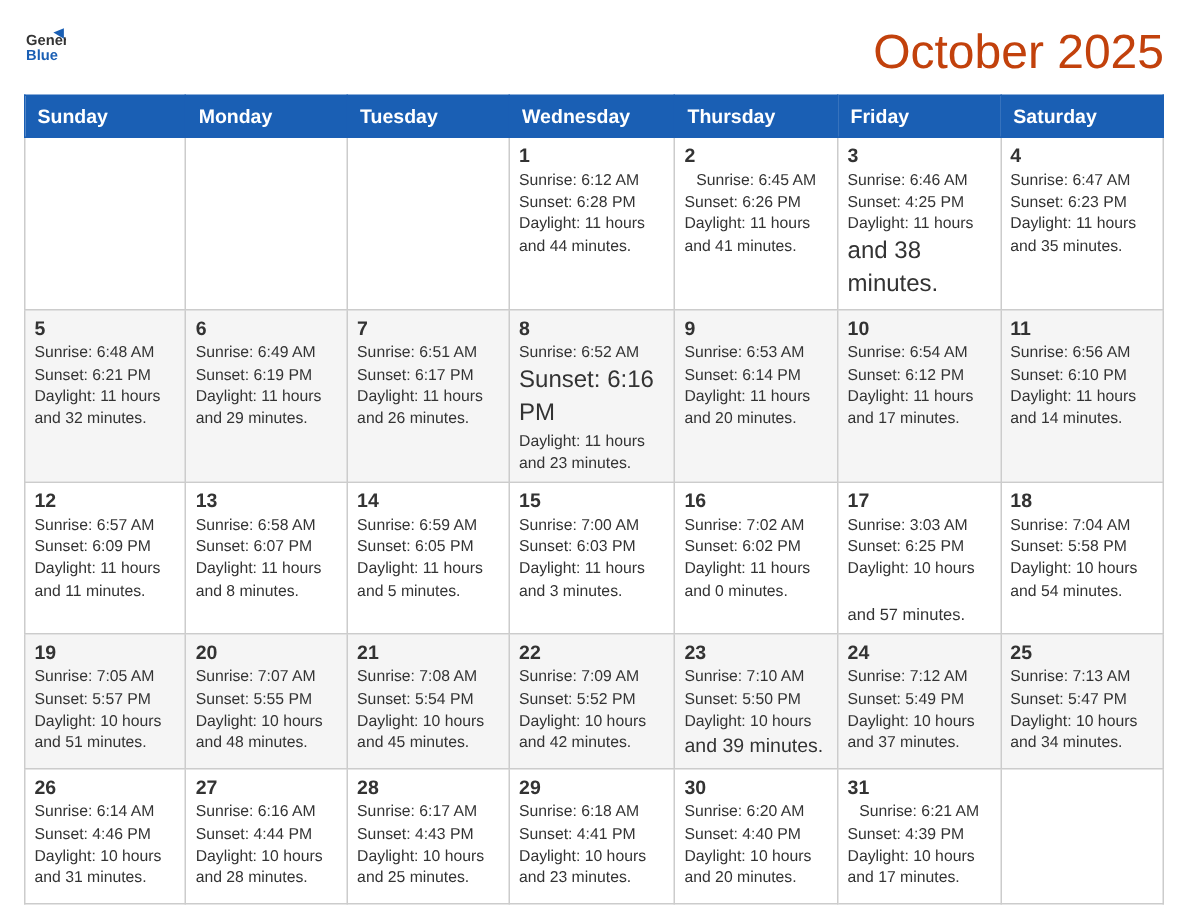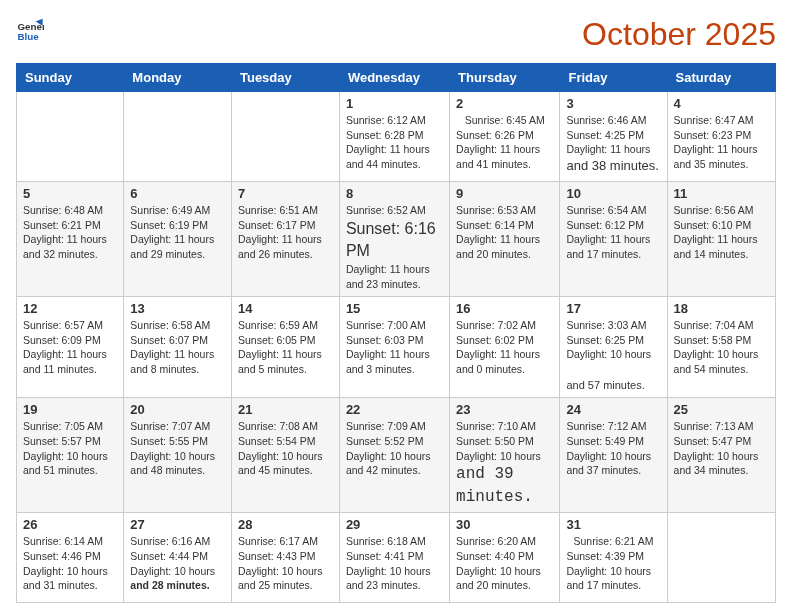--- a/index.html
+++ b/index.html
@@ -118,21 +118,21 @@
           <div style="font-size: 10.5px; line-height: 1.4; text-align: center;">Sunrise: 6:45 AM</div>
           <div style="font-size: 10.5px; line-height: 1.4;">Sunset: 6:26 PM</div>
           <div style="font-size: 10.5px; line-height: 1.4;">Daylight: 11 hours</div>
           <div style="font-size: 10.5px; line-height: 1.4;">and 41 minutes.</div>
         </td>
         <td>
           <span class="day-number">3</span>
           <div style="font-size: 10.5px; line-height: 1.4;">Sunrise: 6:46 AM</div>
           <div style="font-size: 10.5px; line-height: 1.4;">Sunset: 4:25 PM</div>
           <div style="font-size: 10.5px; line-height: 1.4;">Daylight: 11 hours</div>
-          <div style="font-size: 13px; line-height: 1.4;">and 38 minutes.</div>
+          <div style="font-size: 16px; line-height: 1.4;">and 38 minutes.</div>
         </td>
         <td>
           <span class="day-number">4</span>
           <div style="font-size: 10.5px; line-height: 1.4;">Sunrise: 6:47 AM</div>
           <div style="font-size: 10.5px; line-height: 1.4;">Sunset: 6:23 PM</div>
           <div style="font-size: 10.5px; line-height: 1.4;">Daylight: 11 hours</div>
           <div style="font-size: 10.5px; line-height: 1.4;">and 35 minutes.</div>
         </td>
       </tr>
       <tr>
@@ -264,21 +264,21 @@
           <div style="font-size: 10.5px; line-height: 1.4;">Sunrise: 7:09 AM</div>
           <div style="font-size: 10.5px; line-height: 1.4;">Sunset: 5:52 PM</div>
           <div style="font-size: 10.5px; line-height: 1.4;">Daylight: 10 hours</div>
           <div style="font-size: 10.5px; line-height: 1.4;">and 42 minutes.</div>
         </td>
         <td>
           <span class="day-number">23</span>
           <div style="font-size: 10.5px; line-height: 1.4;">Sunrise: 7:10 AM</div>
           <div style="font-size: 10.5px; line-height: 1.4;">Sunset: 5:50 PM</div>
           <div style="font-size: 10.5px; line-height: 1.4;">Daylight: 10 hours</div>
-          <div style="font-size: 16px; line-height: 1.4; font-family: Liberation Mono, monospace;">and 39 minutes.</div>
+          <div style="font-size: 13px; line-height: 1.4;">and 39 minutes.</div>
         </td>
         <td>
           <span class="day-number">24</span>
           <div style="font-size: 10.5px; line-height: 1.4;">Sunrise: 7:12 AM</div>
           <div style="font-size: 10.5px; line-height: 1.4;">Sunset: 5:49 PM</div>
           <div style="font-size: 10.5px; line-height: 1.4;">Daylight: 10 hours</div>
           <div style="font-size: 10.5px; line-height: 1.4;">and 37 minutes.</div>
         </td>
         <td>
           <span class="day-number">25</span>
@@ -294,21 +294,21 @@
           <div style="font-size: 10.5px; line-height: 1.4;">Sunrise: 6:14 AM</div>
           <div style="font-size: 10.5px; line-height: 1.4;">Sunset: 4:46 PM</div>
           <div style="font-size: 10.5px; line-height: 1.4;">Daylight: 10 hours</div>
           <div style="font-size: 10.5px; line-height: 1.4;">and 31 minutes.</div>
         </td>
         <td>
           <span class="day-number">27</span>
           <div style="font-size: 10.5px; line-height: 1.4;">Sunrise: 6:16 AM</div>
           <div style="font-size: 10.5px; line-height: 1.4;">Sunset: 4:44 PM</div>
           <div style="font-size: 10.5px; line-height: 1.4;">Daylight: 10 hours</div>
-          <div style="font-size: 10.5px; line-height: 1.4; font-weight: bold;">and 28 minutes.</div>
+          <div style="font-size: 10.5px; line-height: 1.4;">and 28 minutes.</div>
         </td>
         <td>
           <span class="day-number">28</span>
           <div style="font-size: 10.5px; line-height: 1.4;">Sunrise: 6:17 AM</div>
           <div style="font-size: 10.5px; line-height: 1.4;">Sunset: 4:43 PM</div>
           <div style="font-size: 10.5px; line-height: 1.4;">Daylight: 10 hours</div>
           <div style="font-size: 10.5px; line-height: 1.4;">and 25 minutes.</div>
         </td>
         <td>
           <span class="day-number">29</span>

